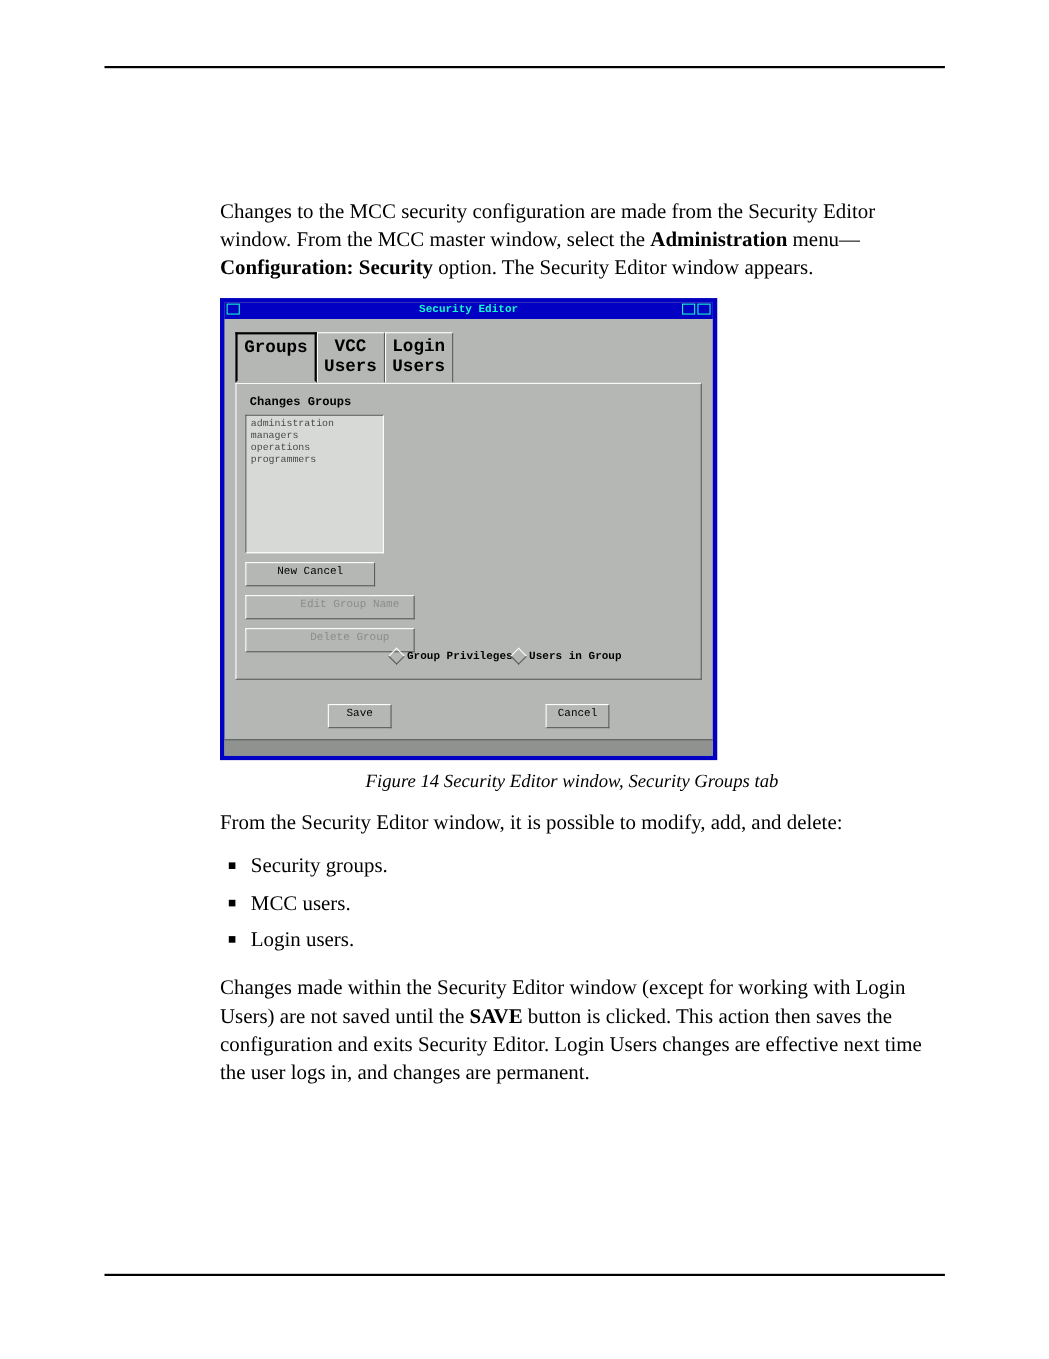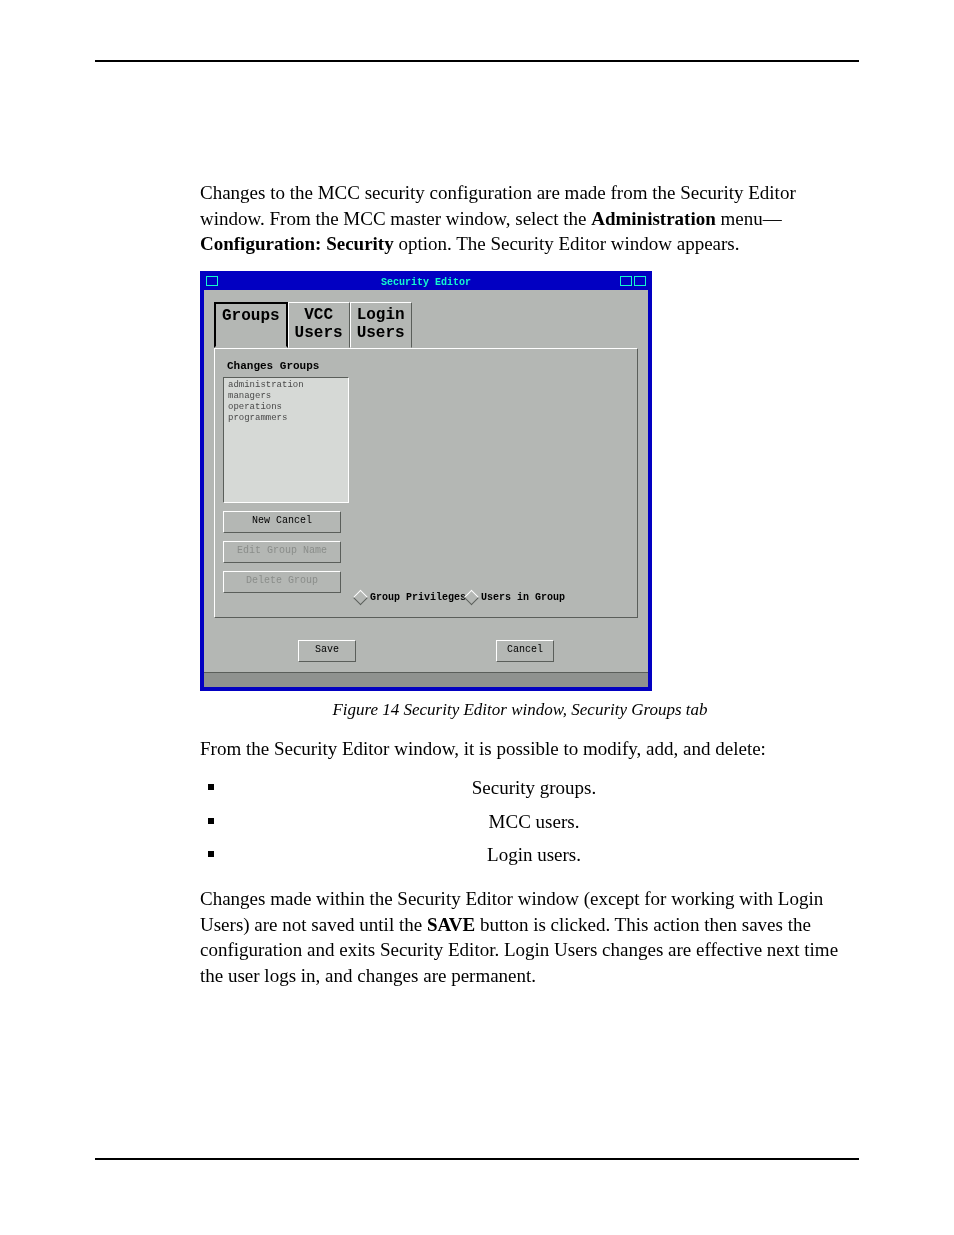--- a/index.html
+++ b/index.html
@@ -48,21 +48,20 @@
 }
 .bullets {
   list-style: none;
   padding: 0;
   margin: 0 0 18px 0;
 }
 .bullets li {
   position: relative;
   padding-left: 28px;
   margin: 8px 0;
-  text-align: center;
 }
 .bullets li::before {
   content: "";
   position: absolute;
   left: 8px;
   top: 9px;
   width: 6px;
   height: 6px;
   background: #000;
 }
@@ -171,21 +170,21 @@
   line-height: 18px;
   text-align: center;
   font-size: 10px;
   border-top: 1px solid #fff;
   border-left: 1px solid #fff;
   border-bottom: 1px solid #5a5e5a;
   border-right: 1px solid #5a5e5a;
   background: #b4b7b4;
   margin-top: 8px;
 }
-.btn.disabled { color: #8a8d8a; }
+.btn.disabled { color: #8a8d8a; padding-left: 36px; }
 .radio-row {
   position: absolute;
   left: 140px;
   bottom: 12px;
   display: flex;
   align-items: center;
   font-size: 10px;
   font-weight: 700;
 }
 .diamond {

